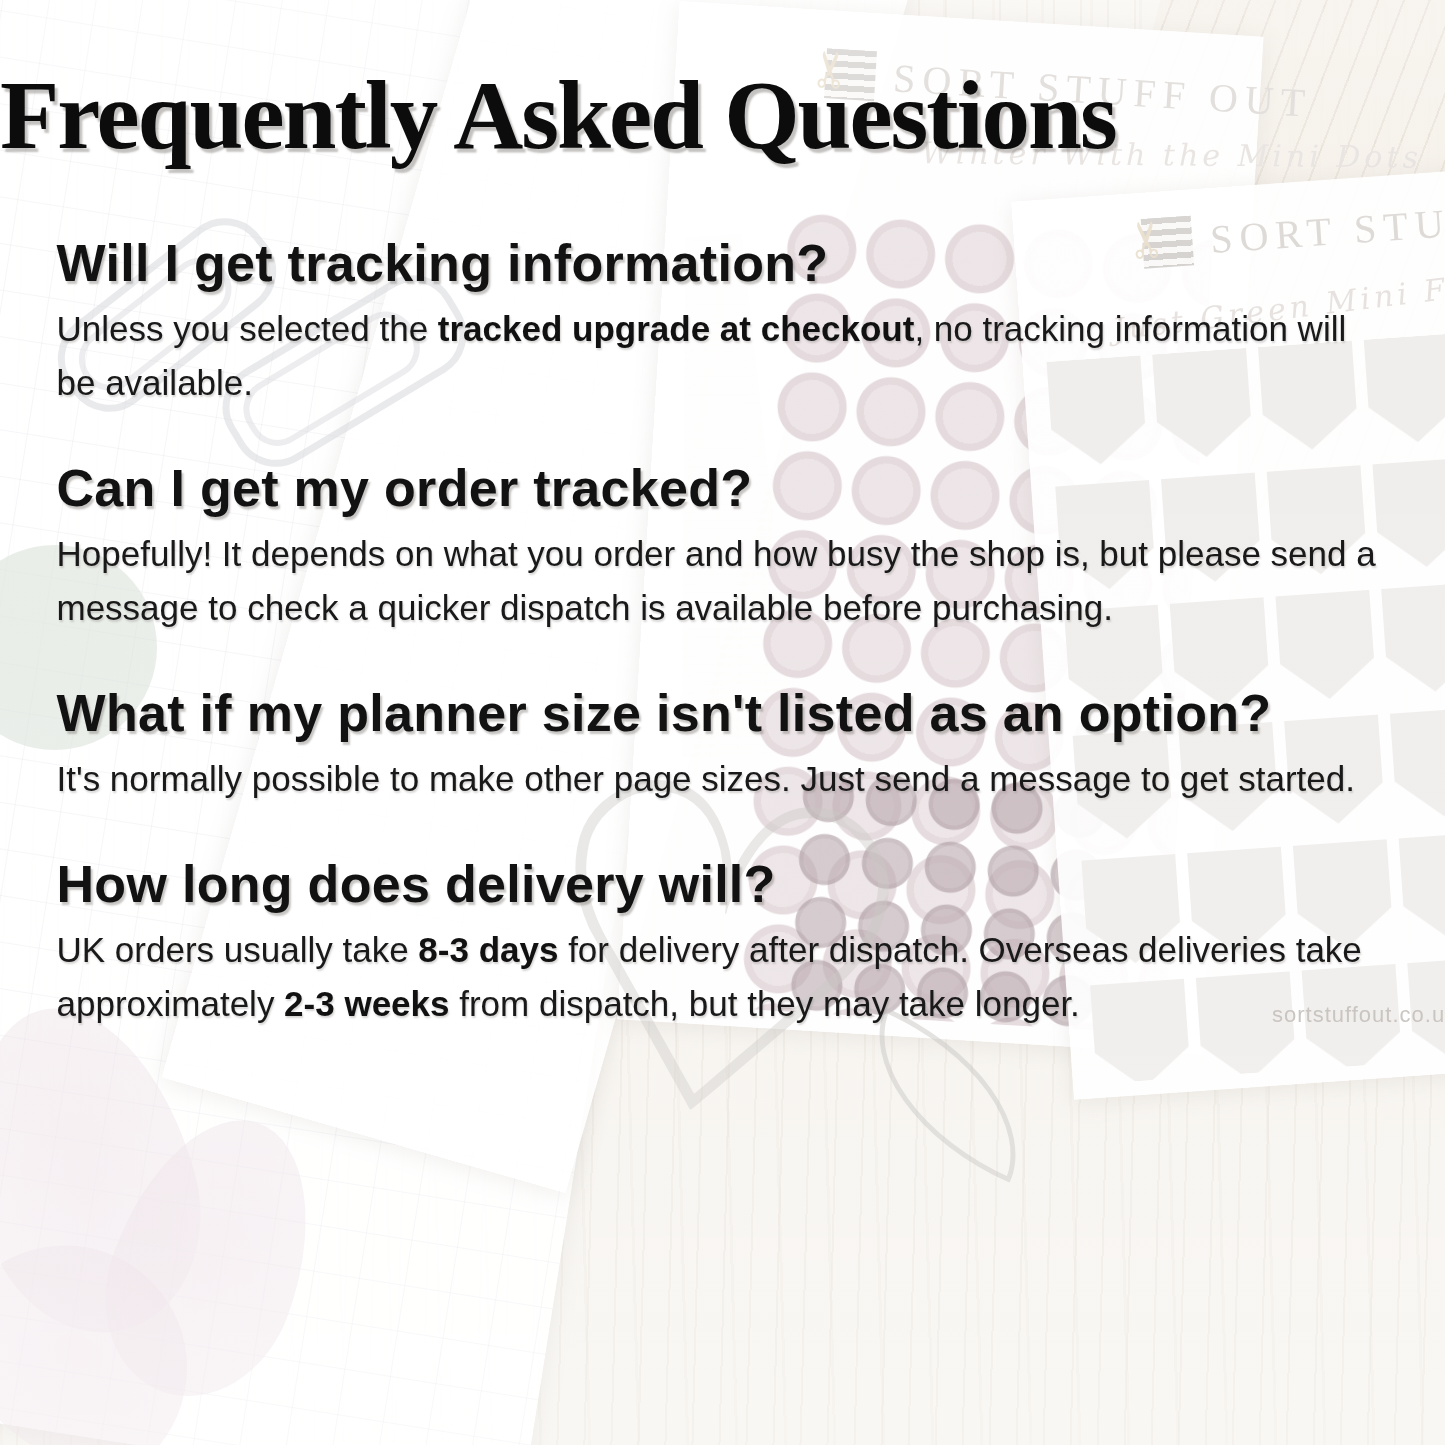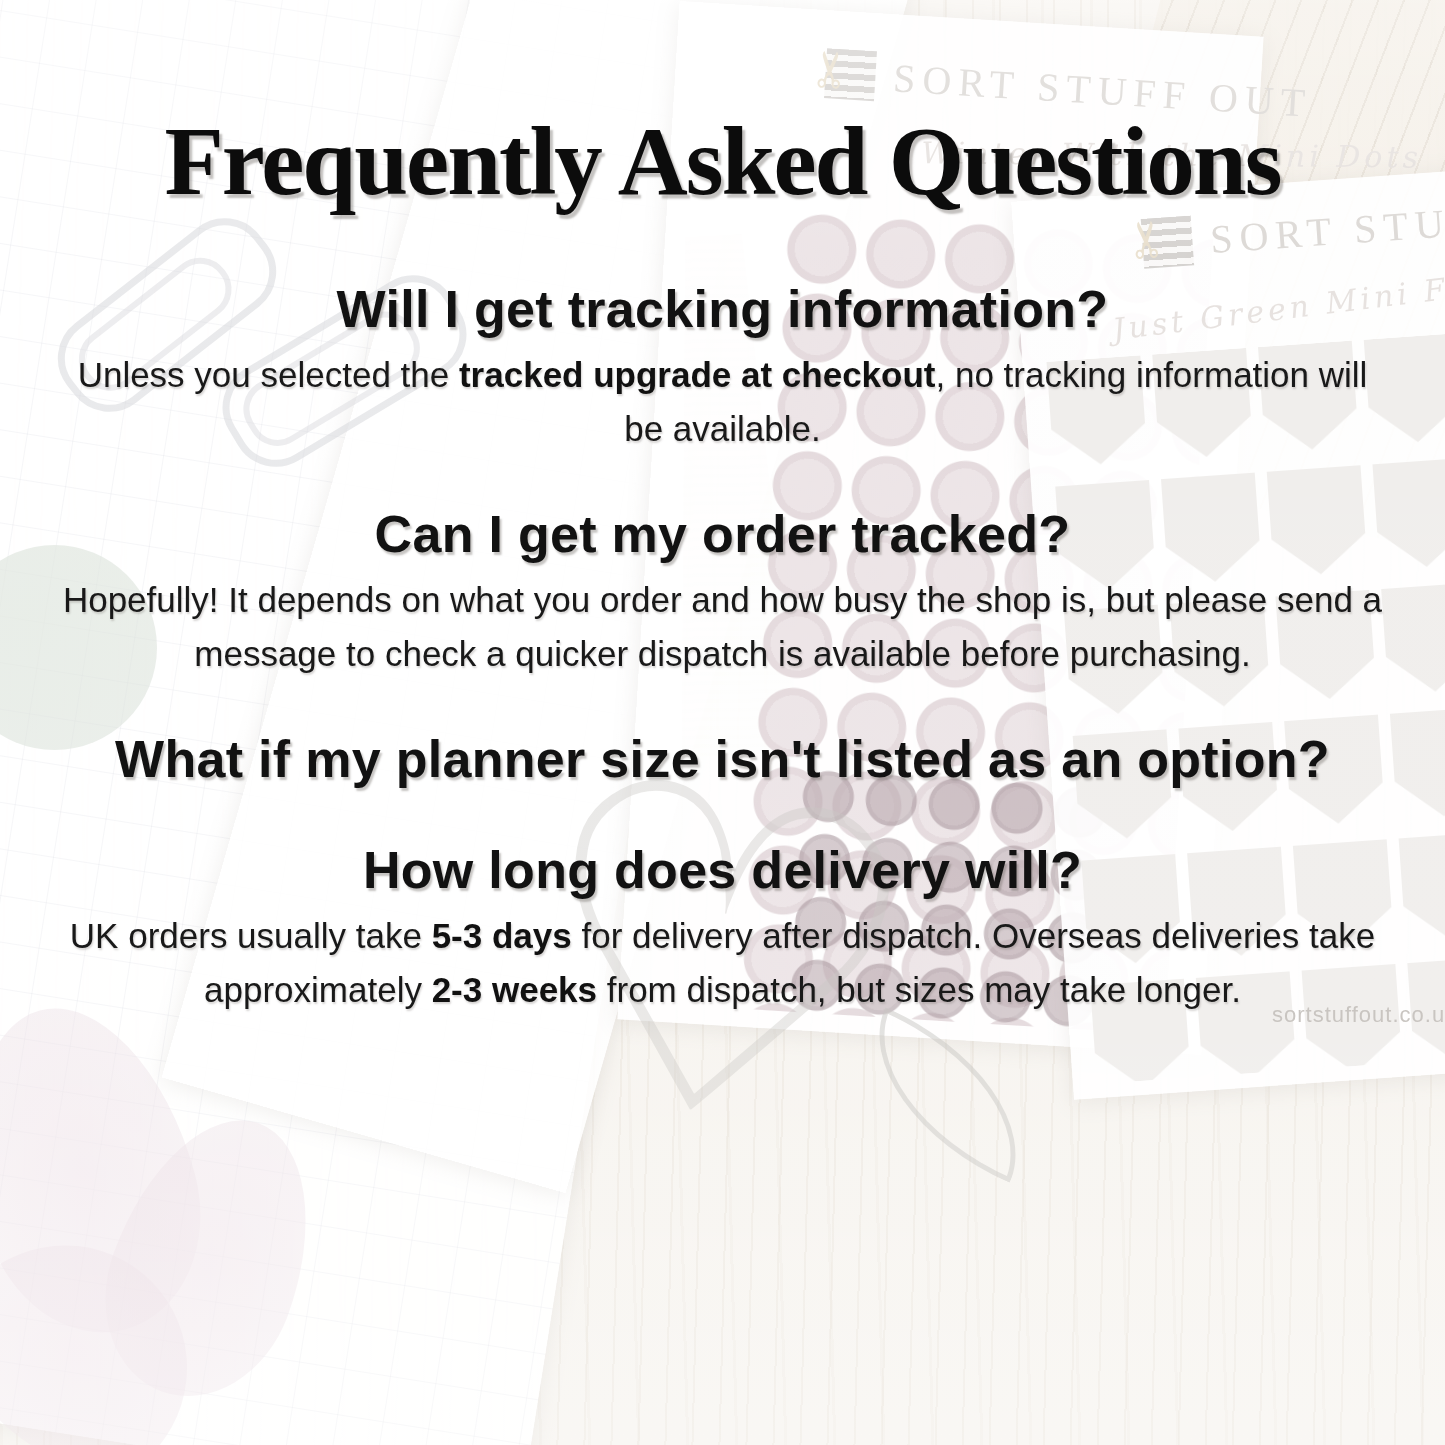--- a/index.html
+++ b/index.html
@@ -72,21 +72,21 @@
   .wire-heart{position:absolute;left:520px;top:740px;font-size:440px;line-height:1;
     color:rgba(172,169,164,.4);transform:rotate(10deg);font-family:"DejaVu Sans",sans-serif;}
   .leaf{position:absolute;left:855px;top:1040px;width:175px;height:100px;
     border:5px solid rgba(168,165,160,.5);border-radius:0 100% 0 100%;transform:rotate(24deg);}
   .wash{position:absolute;inset:0;
     background:linear-gradient(180deg, rgba(255,255,255,.5) 0%, rgba(255,255,255,.33) 18%,
       rgba(255,255,255,.36) 70%, rgba(255,255,255,.55) 100%);}
   .watermark{position:absolute;left:1272px;top:1002px;font-size:22px;letter-spacing:1px;
     color:#c9c5c1;}
   
-  .content{position:absolute;inset:0;padding-top:108px;text-align:center;color:#101010;}
+  .content{position:absolute;inset:0;padding-top:62px;text-align:left;color:#101010;}
   .title{margin:0 0 60px;font-family:"Liberation Serif",serif;font-weight:700;font-size:97px;
     line-height:1.12;letter-spacing:-2px;color:#0c0c0c;white-space:nowrap;
     text-shadow:3px 4px 2px rgba(108,103,98,.4);}
   .faq-item{margin:0 auto 46px;max-width:1332px;}
   .question{margin:0 0 6px;font-size:52px;font-weight:700;line-height:1.25;letter-spacing:.3px;
     color:#121212;text-shadow:2px 3px 2px rgba(108,103,98,.38);}
   .answer{margin:0 auto;font-size:35px;line-height:54px;color:#191919;
     text-shadow:1px 2px 2px rgba(118,113,108,.3);}
   .answer b{font-weight:700;color:#111;}
 </style>
@@ -155,22 +155,23 @@
       <p class="answer"><span>Unless you selected the </span><b>tracked upgrade at checkout</b><span>, no tracking information will be available.</span></p>
     </section>
 
     <section class="faq-item">
       <h2 class="question">Can I get my order tracked?</h2>
       <p class="answer"><span>Hopefully! It depends on what you order and how busy the shop is, but please send a message to check a quicker dispatch is available before purchasing.</span></p>
     </section>
 
     <section class="faq-item">
       <h2 class="question">What if my planner size isn't listed as an option?</h2>
+      <p class="answer"><span>It's normally possible to make other page sizes. Just send a message to get started.</span></p>
     </section>
 
 
     <section class="faq-item">
       <h2 class="question">How long does delivery will?</h2>
-      <p class="answer"><span>UK orders usually take </span><b>5-3 days</b><span> for delivery after dispatch. Overseas deliveries take approximately </span><b>2-3 weeks</b><span> from dispatch, but sizes may take longer.</span></p>
+      <p class="answer"><span>UK orders usually take </span><b>8-3 days</b><span> for delivery after dispatch. Overseas deliveries take approximately </span><b>2-3 weeks</b><span> from dispatch, but they may take longer.</span></p>
     </section>
   </div>
 
 </div>
 
 </body></html>

